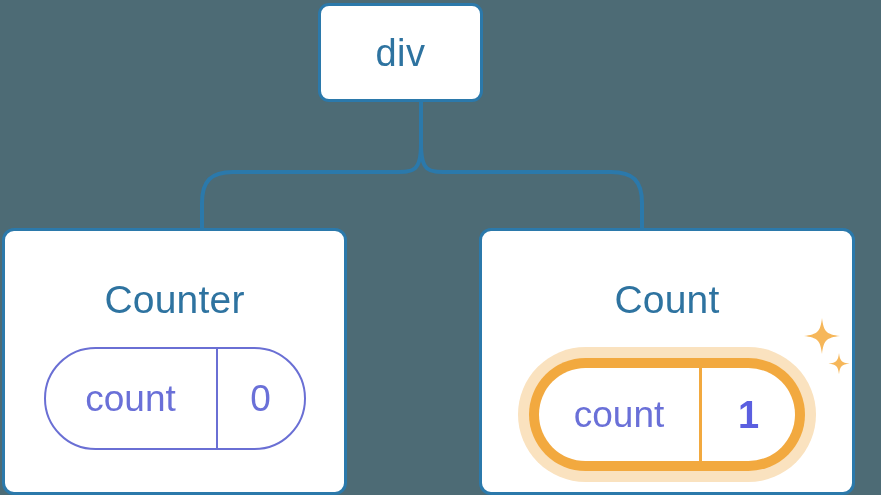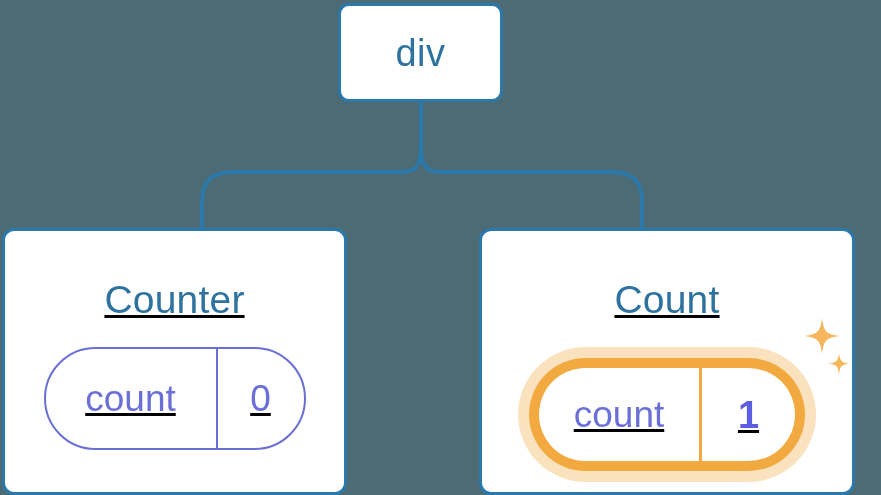--- a/index.html
+++ b/index.html
@@ -32,21 +32,21 @@
   
   .node {
     position: absolute;
     background: #ffffff;
     border: 3px solid #2b79ab;
     border-radius: 12px;
     box-sizing: border-box;
   }
 
   .node-root {
-    left: 338px;
+    left: 318px;
     top: 3px;
     width: 165px;
     height: 99px;
     border-radius: 11px;
     display: flex;
     align-items: center;
     justify-content: center;
   }
   .root-label {
     color: #2e73a0;
@@ -57,21 +57,20 @@
   }
 
   .node-child {
     top: 228px;
     height: 267px;
     border-bottom-left-radius: 12px;
     border-bottom-right-radius: 12px;
     display: flex;
     flex-direction: column;
     align-items: center;
-    text-decoration: underline;
   }
   .node-left  { left: 2px;   width: 345px; }
   .node-right { left: 479px; width: 376px; }
 
   .node-title {
     color: #2e73a0;
     font-size: 39px;
     font-weight: 400;
     line-height: 1;
     margin-top: 49px;

